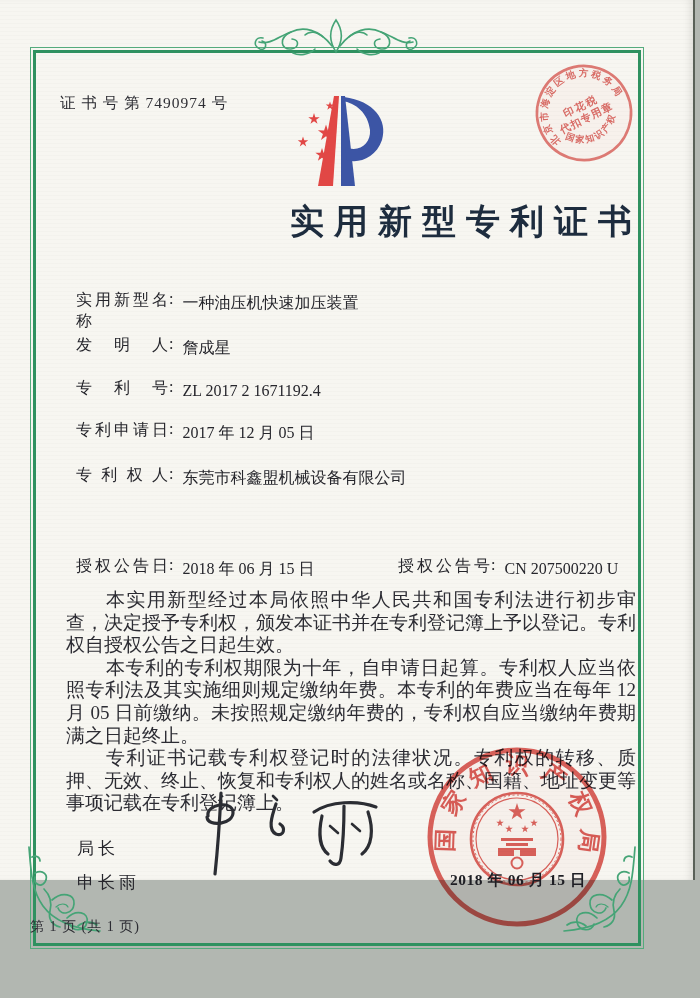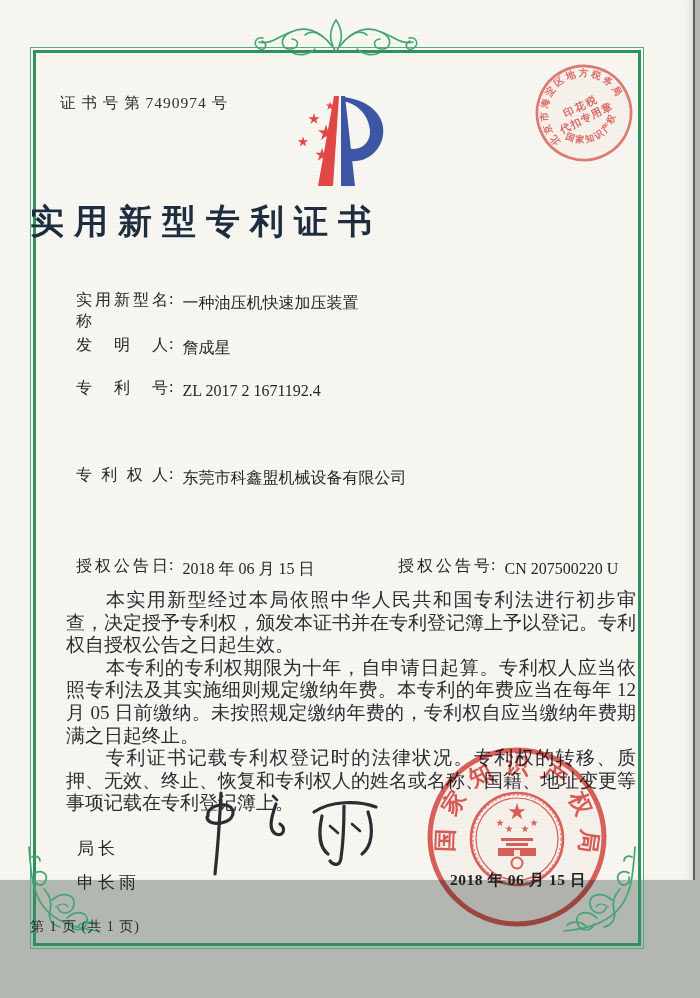--- a/index.html
+++ b/index.html
@@ -23,21 +23,21 @@
   .frame-inner{
     position:absolute;left:2px;top:2px;right:2px;bottom:2px;
     border:3px solid #2f9160;
   }
   .cert-no{
     position:absolute;left:60px;top:93px;
     font-size:15.5px;color:#2e2e34;letter-spacing:1px;
   }
   .logo{position:absolute;left:282px;top:92px;width:110px;height:98px;}
   .title{
-    position:absolute;left:30px;top:199px;width:612px;text-align:left;
+    position:absolute;left:30px;top:199px;width:612px;text-align:right;
     font-size:34px;font-weight:bold;color:#1d2c3e;letter-spacing:10px;
   }
   .fields{position:absolute;left:76px;top:290px;width:556px;height:300px;font-size:16px;color:#26262c;}
   .frow{position:absolute;left:0;}
   .flabel{display:inline-block;width:92px;text-align:justify;text-align-last:justify;vertical-align:top;}
   .fcolon{display:inline-block;margin:0 9px 0 1px;vertical-align:top;}
   .fvalue{display:inline-block;vertical-align:top;white-space:pre-line;max-width:440px;line-height:25px;}
   .r1{top:0px}.r2{top:45px}.r3{top:88px}.r4{top:130px}.r5{top:175px}.r6{top:220px}
   .r7{top:266px;width:556px;}
   .r7 .grp2{position:absolute;left:322px;top:0;}
@@ -143,20 +143,23 @@
   <div class="fields">
     <div class="frow r2">
       <span class="flabel">发明人</span><span class="fcolon">:</span><span class="fvalue">詹成星</span>
     </div>
     <div class="frow r1">
       <span class="flabel">实用新型名称</span><span class="fcolon">:</span><span class="fvalue">一种油压机快速加压装置</span>
     </div>
     <div class="frow r3">
       <span class="flabel">专利号</span><span class="fcolon">:</span><span class="fvalue">ZL 2017 2 1671192.4</span>
     </div>
+    <div class="frow r4">
+      <span class="flabel">专利申请日</span><span class="fcolon">:</span><span class="fvalue">2017 年 12 月 05 日</span>
+    </div>
     <div class="frow r5">
       <span class="flabel">专利权人</span><span class="fcolon">:</span><span class="fvalue">东莞市科鑫盟机械设备有限公司</span>
     </div>
     <div class="frow r7">
       <span class="grp1">
         <span class="flabel">授权公告日</span><span class="fcolon">:</span><span class="fvalue">2018 年 06 月 15 日</span>
       </span>
       <span class="grp2">
         <span class="flabel">授权公告号</span><span class="fcolon">:</span><span class="fvalue">CN 207500220 U</span>
       </span>

